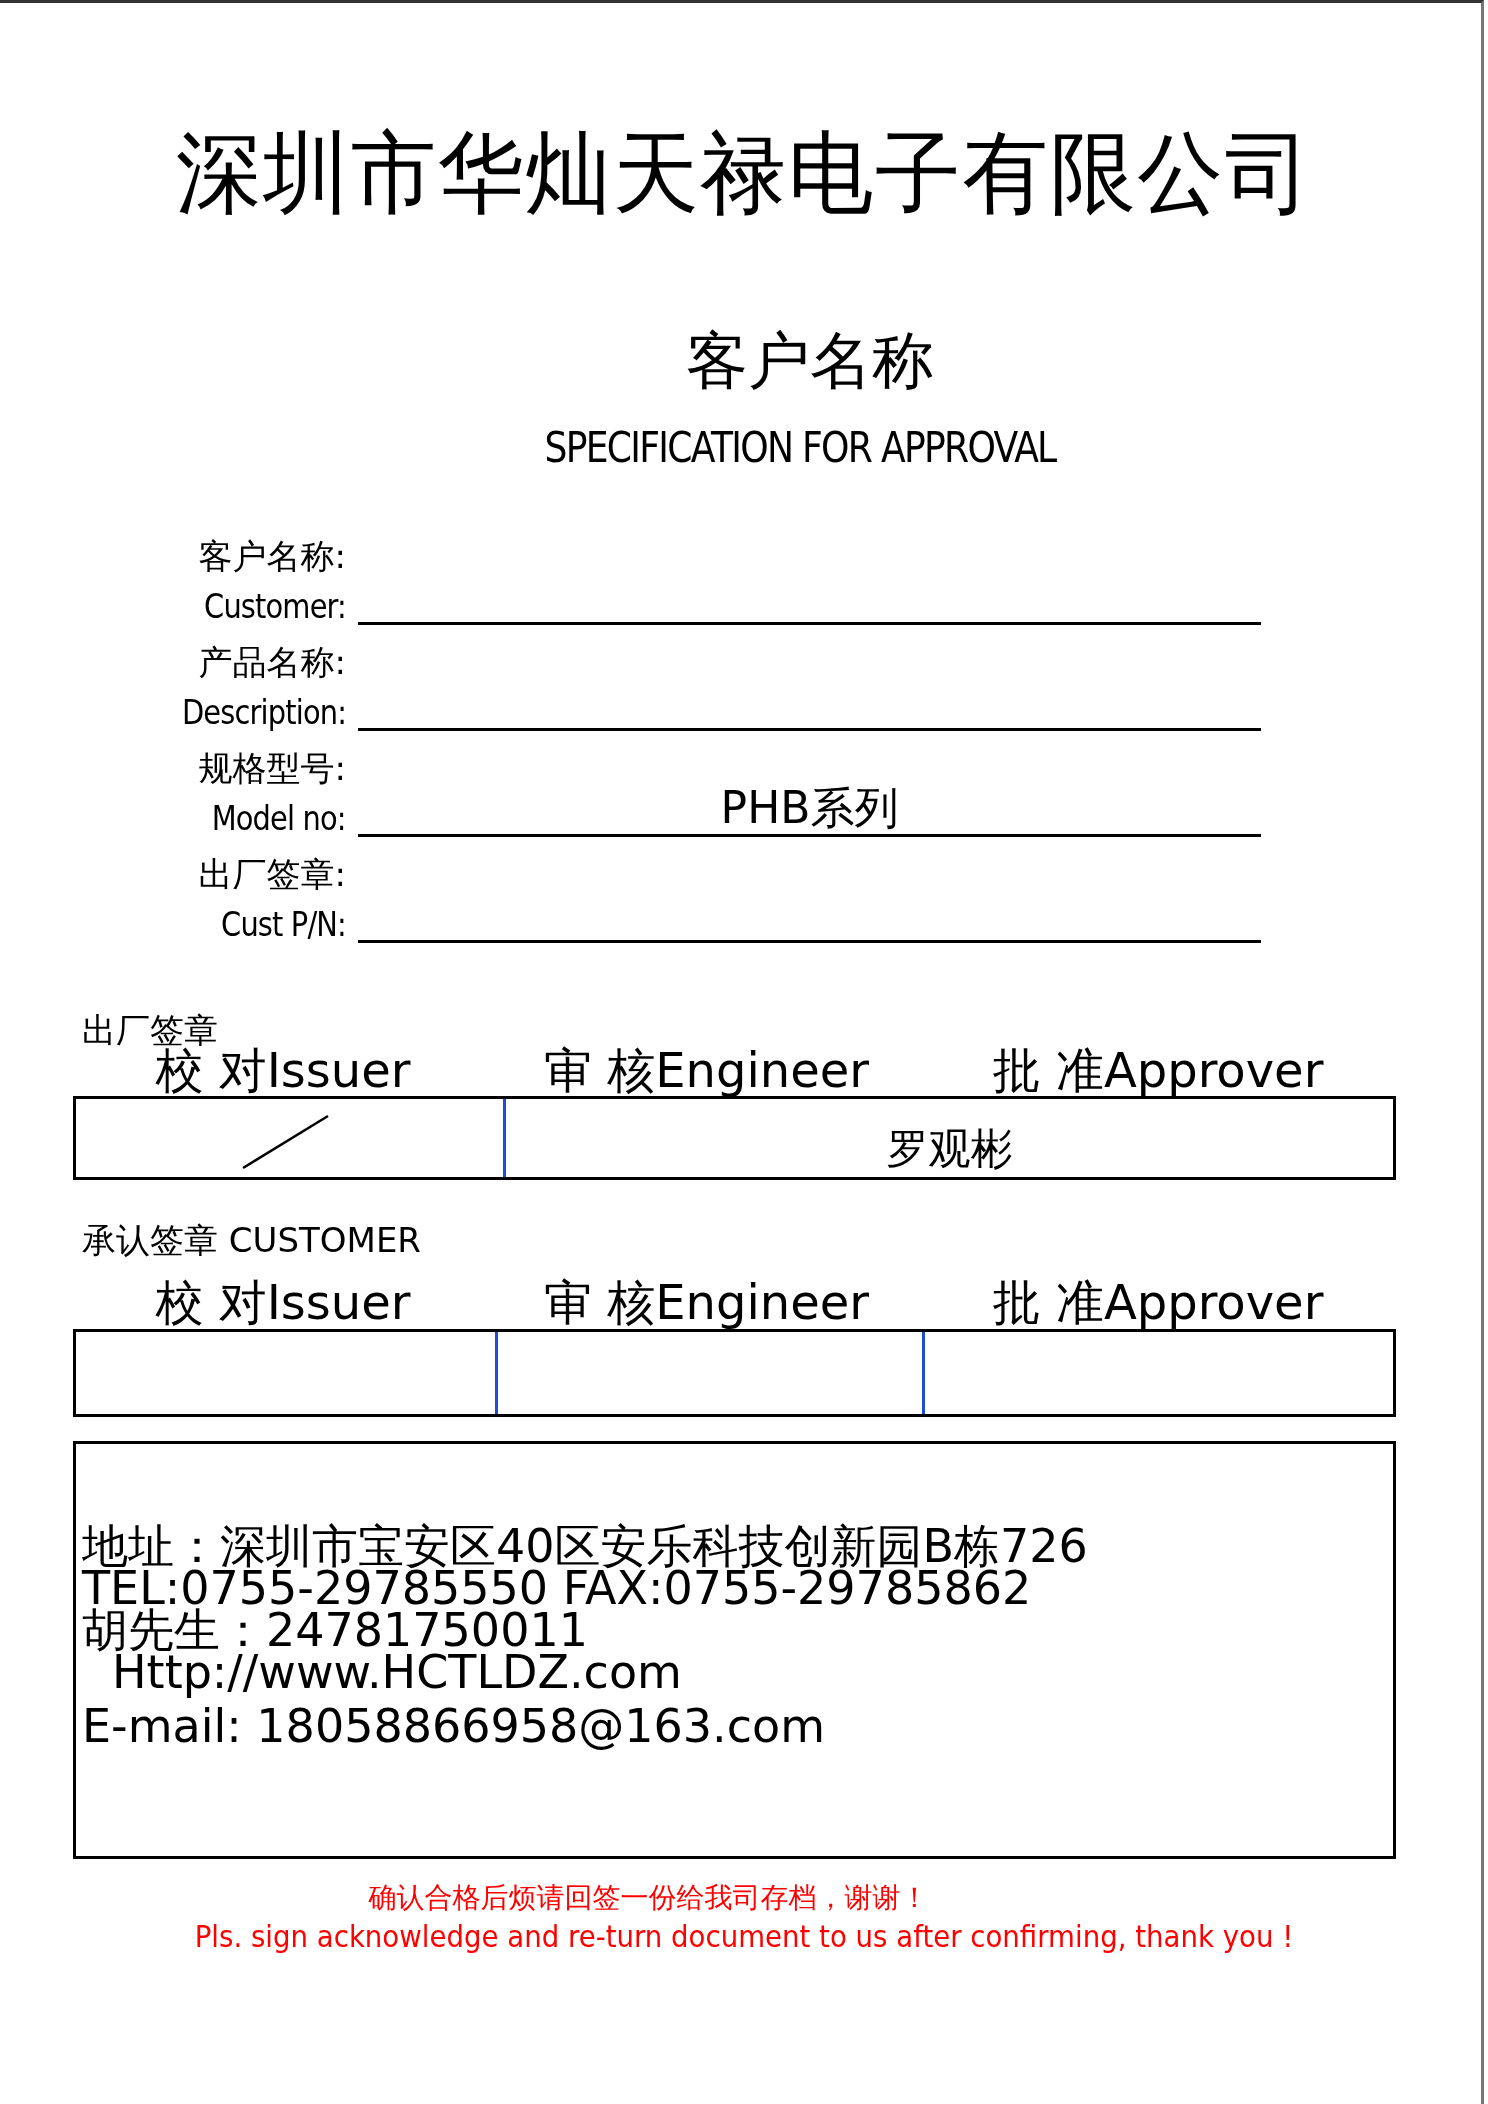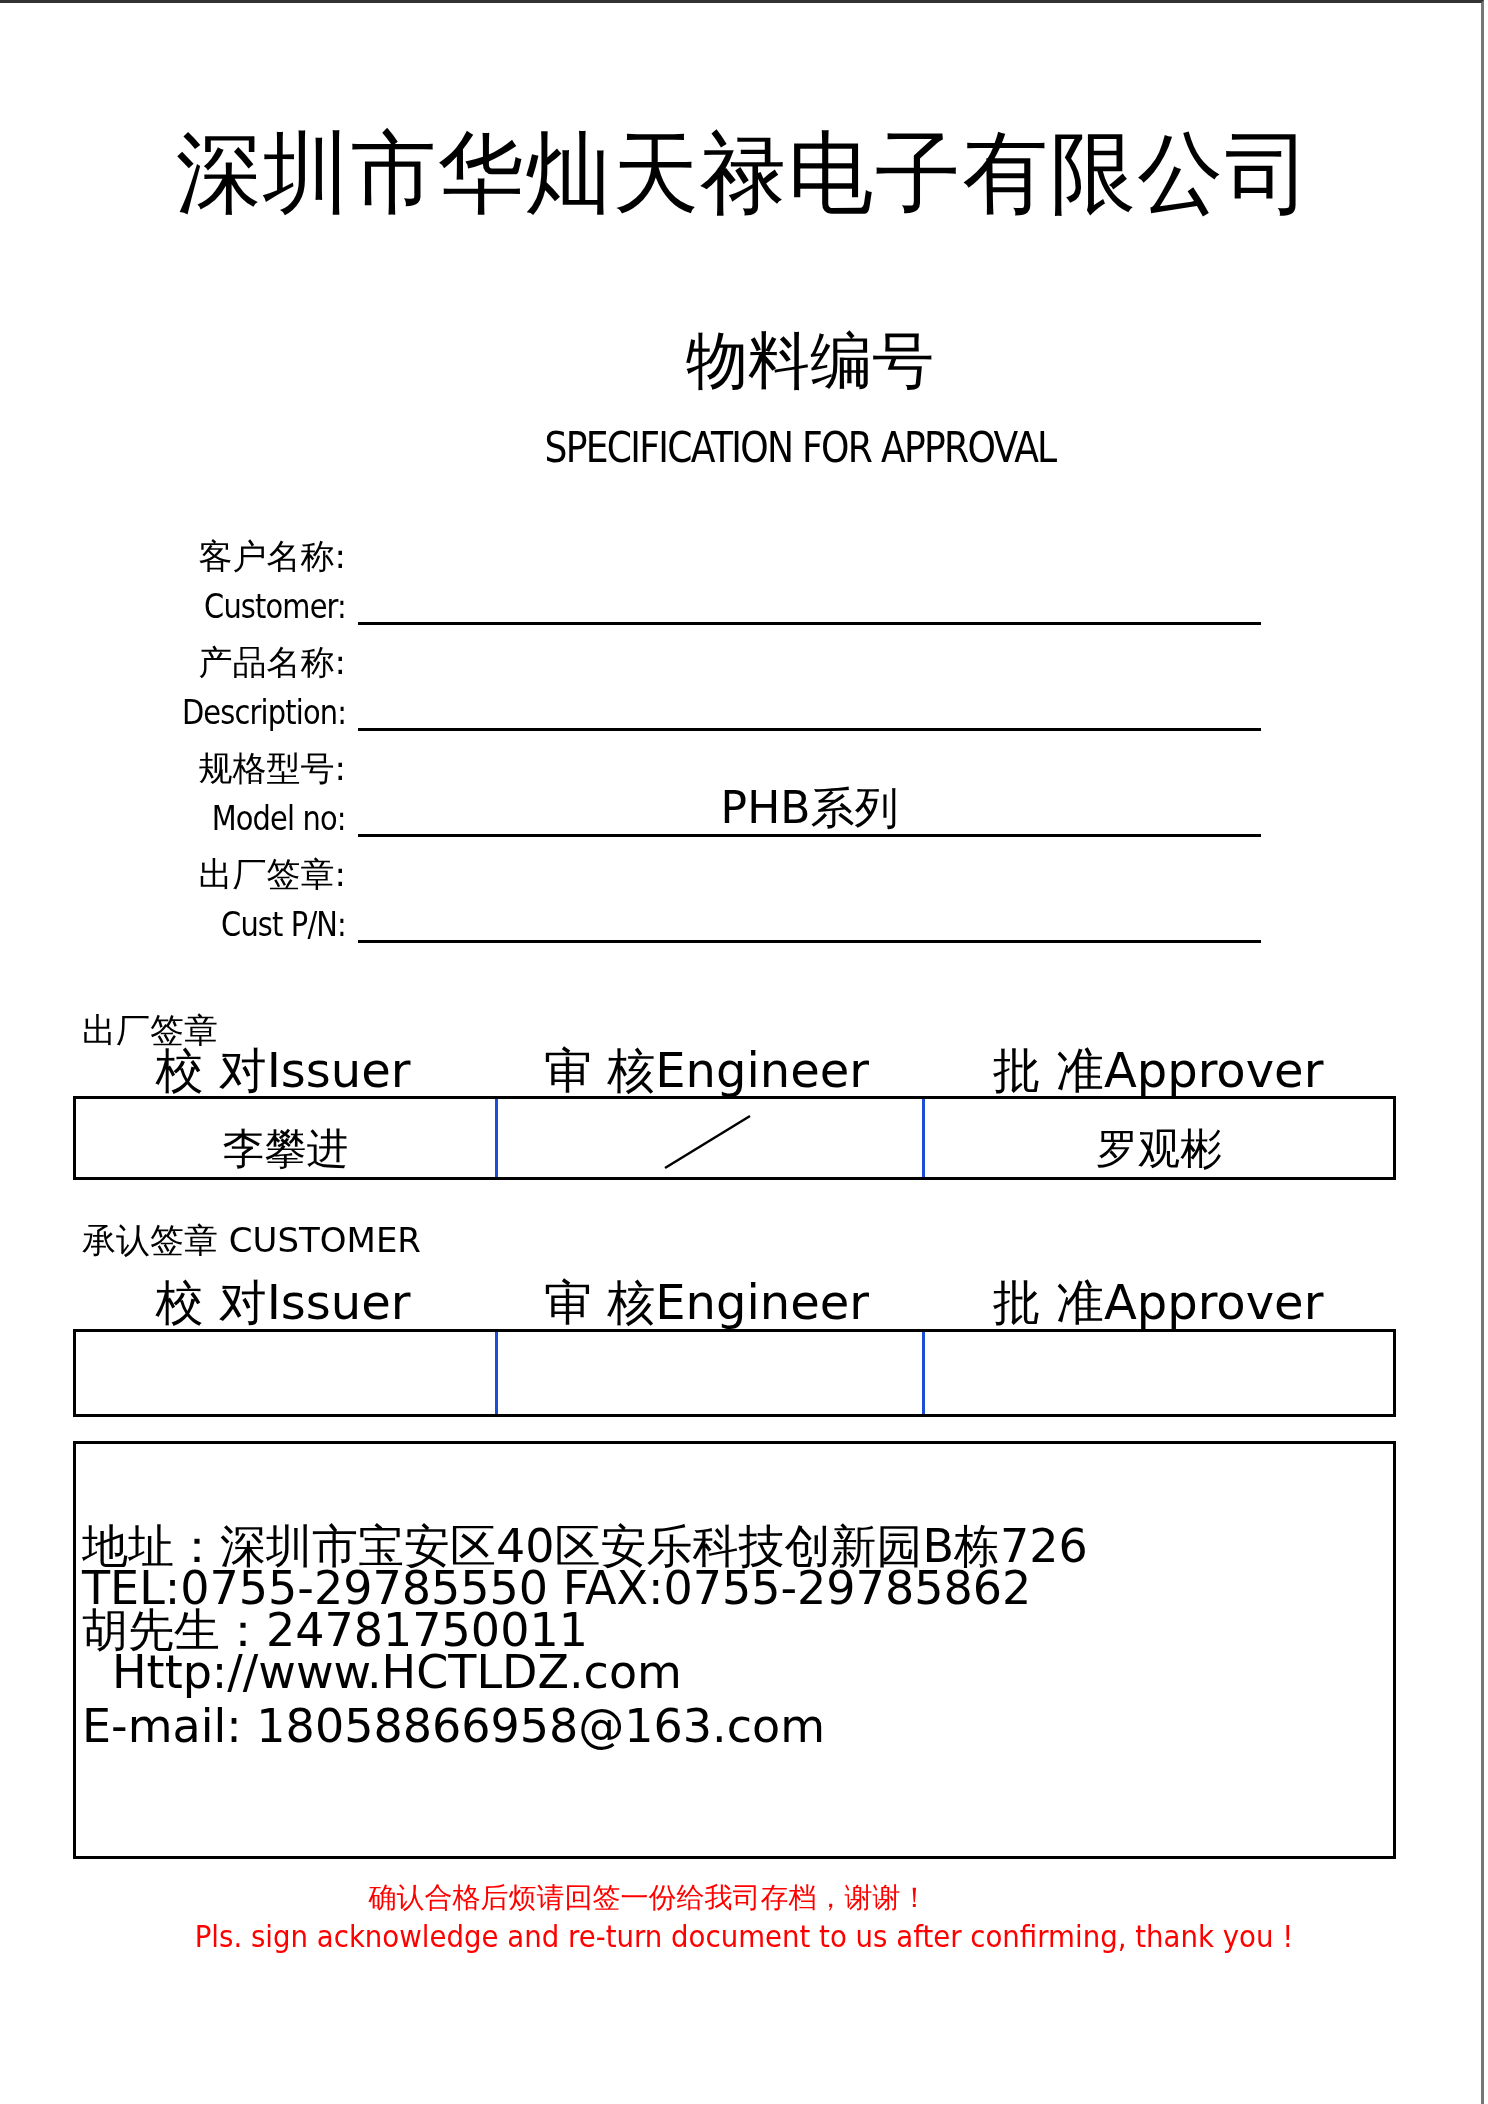--- a/index.html
+++ b/index.html
@@ -79,21 +79,21 @@
       color: #ff0000; font-size: 30px; line-height: 38px;
       transform: scaleX(0.92);
     }
   </style>
 </head>
 <body>
 
 <div class="page-frame"></div>
 
 <div class="abs company">深圳市华灿天禄电子有限公司</div>
-<div class="abs doc-title">物料编号</div>
+<div class="abs doc-title">客户名称</div>
 <div class="abs doc-subtitle">SPECIFICATION FOR APPROVAL</div>
 
 <div class="abs field-label" style="top:534px;">客户名称:</div>
 <div class="abs field-label en" style="top:584px;">Customer:</div>
 <div class="abs field-value" style="top:570px;"></div>
 <div class="abs field-line" style="top:622px;"></div>
 
 <div class="abs field-label" style="top:640px;">产品名称:</div>
 <div class="abs field-label en" style="top:690px;">Description:</div>
 <div class="abs field-value" style="top:676px;"></div>
@@ -108,23 +108,20 @@
 <div class="abs field-label en" style="top:902px;">Cust P/N:</div>
 <div class="abs field-value" style="top:888px;"></div>
 <div class="abs field-line" style="top:940px;"></div>
 
 <div class="abs section-label" style="top:1008px;">出厂签章</div>
 <div class="abs col-head" style="left:73px; width:420px; top:1040px;">校  对Issuer</div>
 <div class="abs col-head" style="left:493px; width:427px; top:1040px;">审  核Engineer</div>
 <div class="abs col-head" style="left:920px; width:476px; top:1040px;">批  准Approver</div>
 
 <div class="abs sig-table" style="top:1096px; height:84px;">
-  <div class="sig-cell" style="width:419px;">
-    <span>李攀进</span>
-  </div>
   <div class="sig-cell" style="width:427px; position:relative;">
     <svg width="427" height="78" style="position:absolute;left:0;top:0;">
       <line x1="167" y1="69" x2="252" y2="17" stroke="#000" stroke-width="2.5"></line>
     </svg>
   </div>
   <div class="sig-cell" style="flex:1;">
     <span>罗观彬</span>
   </div>
 </div>
 

